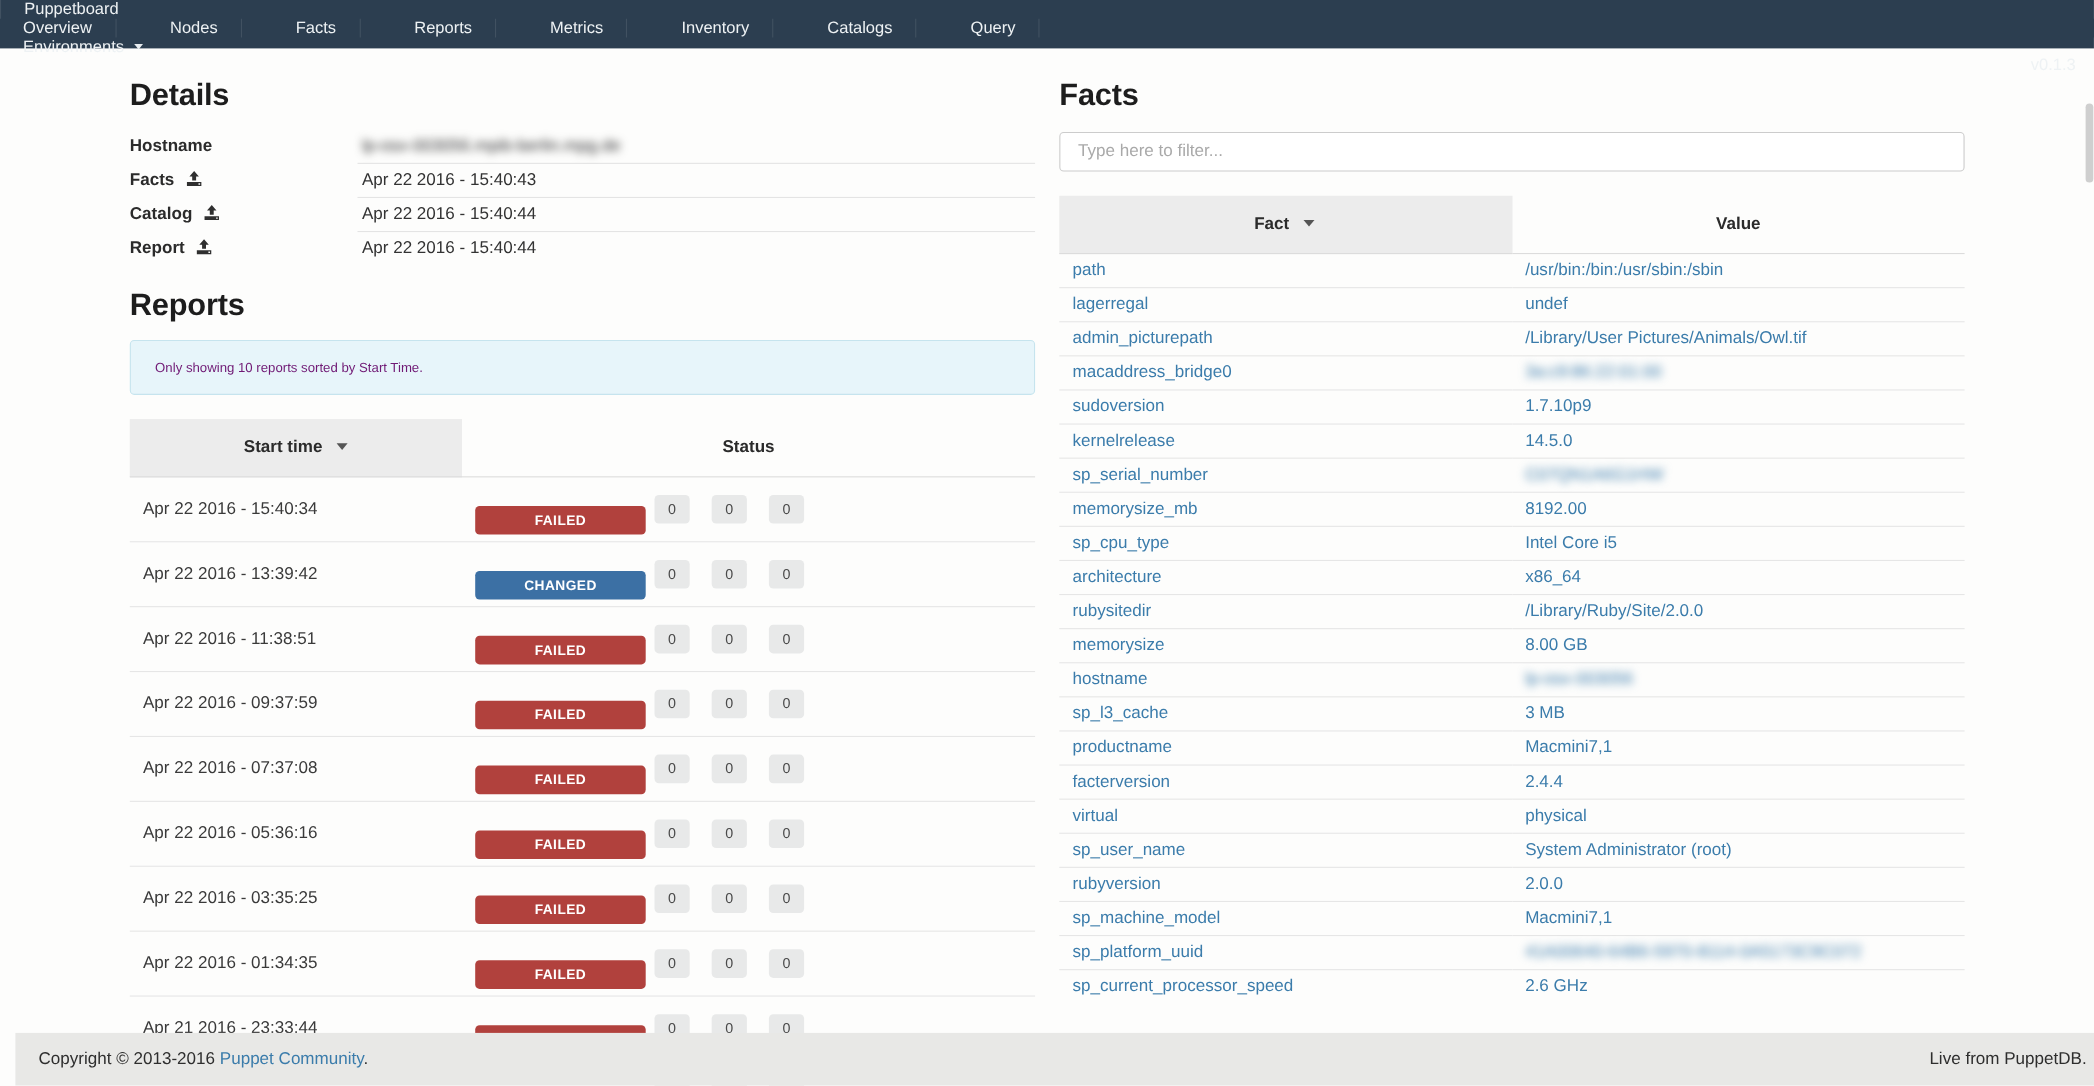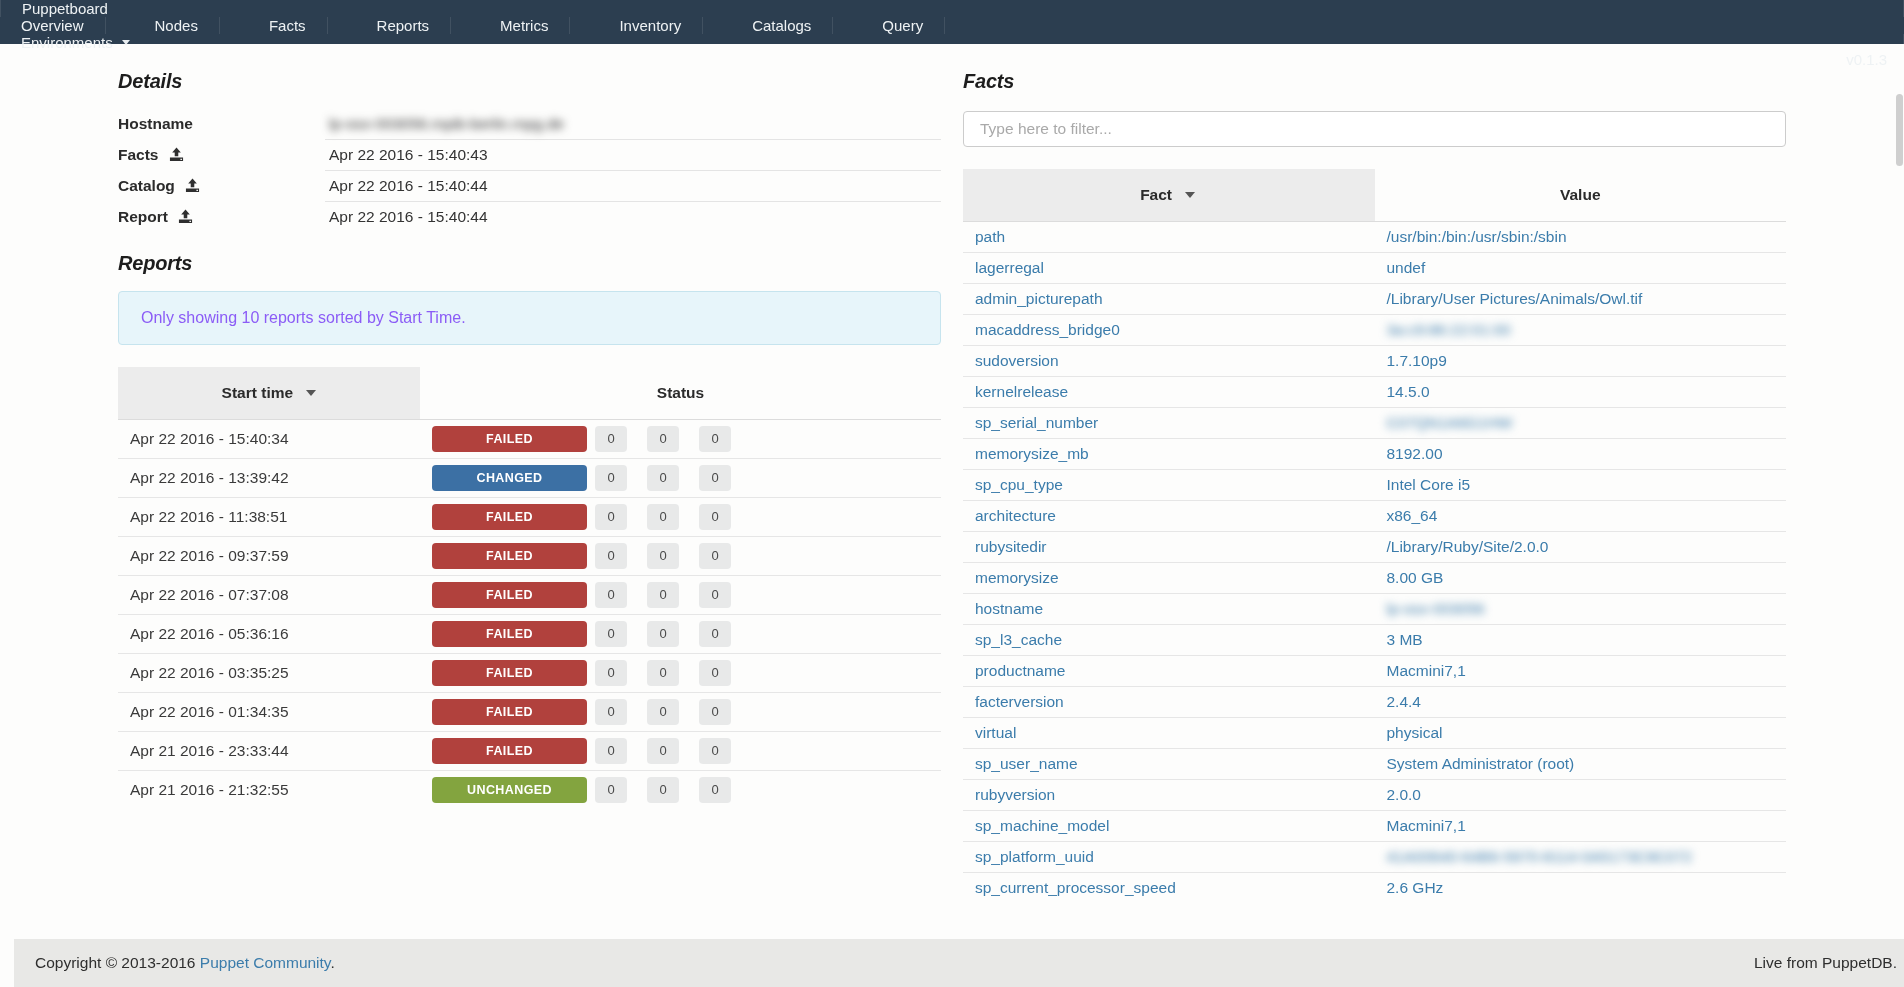--- a/index.html
+++ b/index.html
@@ -34,55 +34,55 @@
     border-top:5px solid #e8edf0;
   }
   .nav-version { margin-left:auto; display:flex; align-items:center; padding:0 17px; }
 
   
   .main {
     width:1668px; margin:0 auto;
     display:flex; gap:22px; padding-top:6px;
   }
   .col { flex:1; min-width:0; }
-  h2 { font-size:20px; font-weight:700; color:#1d1d1d; margin:20px 0 16px; letter-spacing:-.2px;font-style:italic; }
+  h2 { font-size:28px; font-weight:700; color:#1d1d1d; margin:20px 0 16px; letter-spacing:-.2px; }
 
   
   .details-table { width:100%; border-collapse:collapse; font-size:15.5px; }
   .details-table td { padding:6px 4px 6px 0; vertical-align:middle; }
   .details-table td.dlabel { width:207px; font-weight:700; color:#2b2b2b; white-space:nowrap; }
   .details-table td.dvalue { color:#333; padding-left:4px; }
   .details-table tr + tr td.dvalue { border-top:1px solid #e4e4e4; }
   .upload-icon { margin-left:10px; vertical-align:-2px; cursor:pointer; }
 
   .blur { filter:blur(4px); user-select:none; }
 
   
   .alert-info {
-    background:#e7f5fa; border:1px solid #c6e4ee; color:#8b5cf6;
-    border-radius:4px; padding:17px 22px; font-size:16px;
+    background:#e7f5fa; border:1px solid #c6e4ee; color:#701a75;
+    border-radius:4px; padding:17px 22px; font-size:12px;
     margin:4px 0 22px;
   }
 
   
   table.listing { width:100%; border-collapse:collapse; font-size:15.5px; }
   table.listing th {
     text-align:center; font-weight:700; font-size:15.5px; color:#2b2b2b;
     padding:17px 12px; border-bottom:1px solid #dcdcdc; cursor:pointer;
   }
   table.listing th.sorted { background:#ececec; }
   table.listing tbody td { padding:6px 12px; border-top:1px solid #e6e6e6; }
   table.listing tbody tr:first-child td { border-top:none; }
 
   td.rtime { width:302px; color:#3a3a3a; white-space:nowrap; }
   .status-cell { display:flex; align-items:center; }
   .badge {
     display:inline-block; width:155px; height:26px; line-height:26px;
     border-radius:4px; color:#fff; font-weight:700; font-size:12.5px;
-    text-align:center; letter-spacing:.4px;
+    text-align:center; letter-spacing:.4px;margin-top:20px;
   }
   .badge.failed    { background:#b1413d; }
   .badge.changed   { background:#3c70a4; }
   .badge.unchanged { background:#83a43f; }
   .count {
     display:inline-block; width:32px; height:26px; line-height:26px;
     border-radius:4px; background:#e8e9e9; color:#4a4a4a;
     text-align:center; font-size:13px; margin-left:20px;
   }
   .badge + .count { margin-left:8px; }

